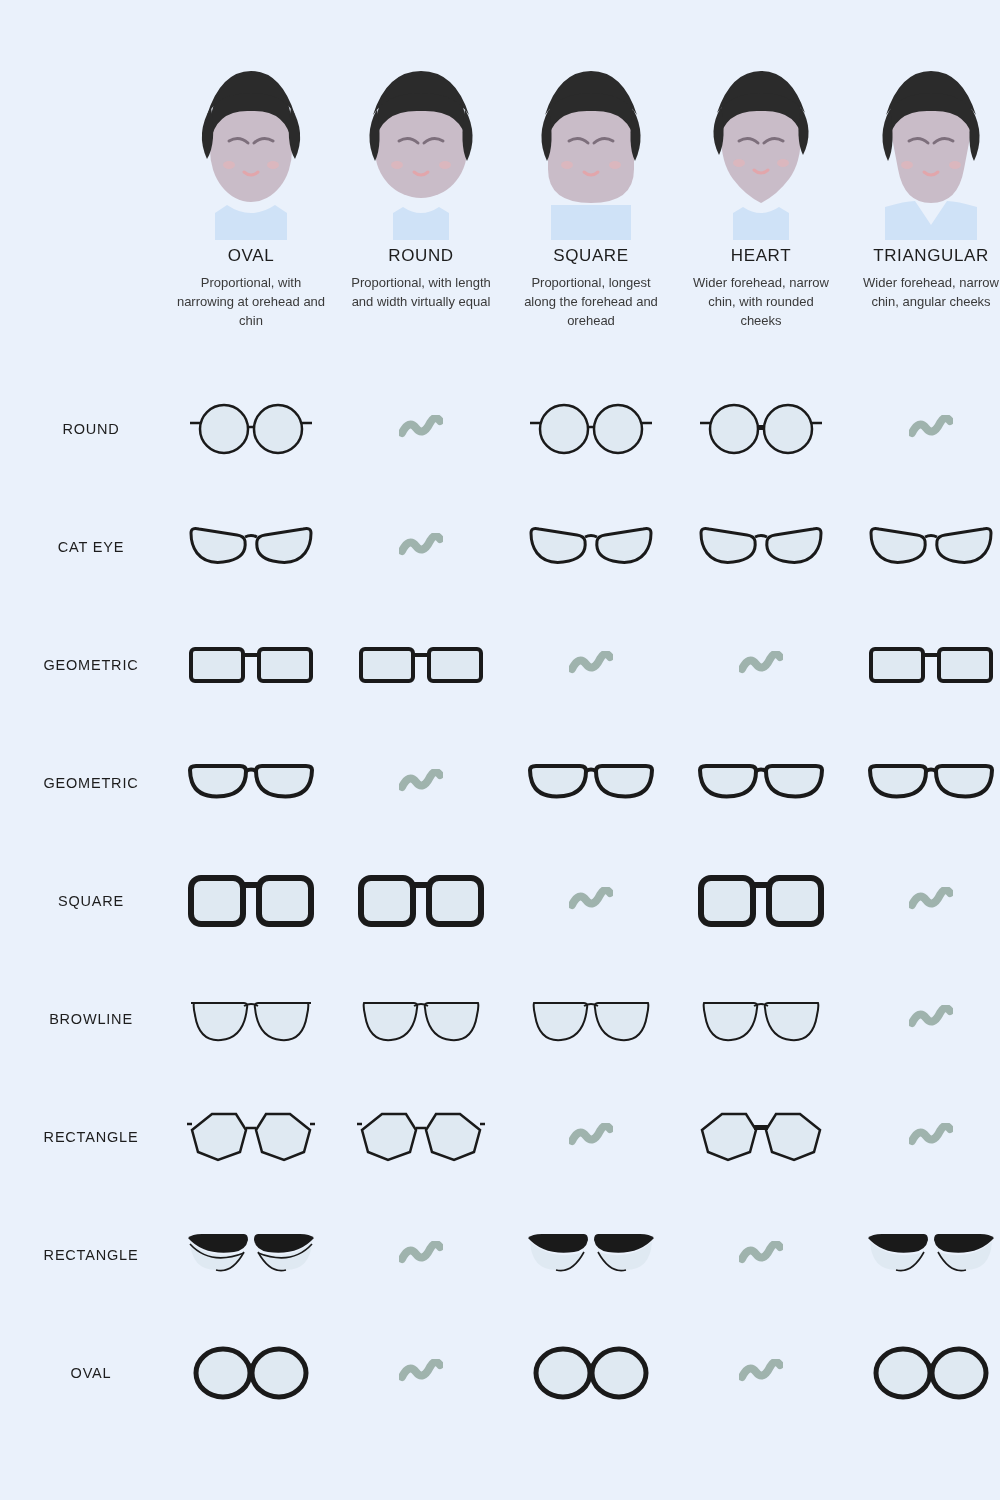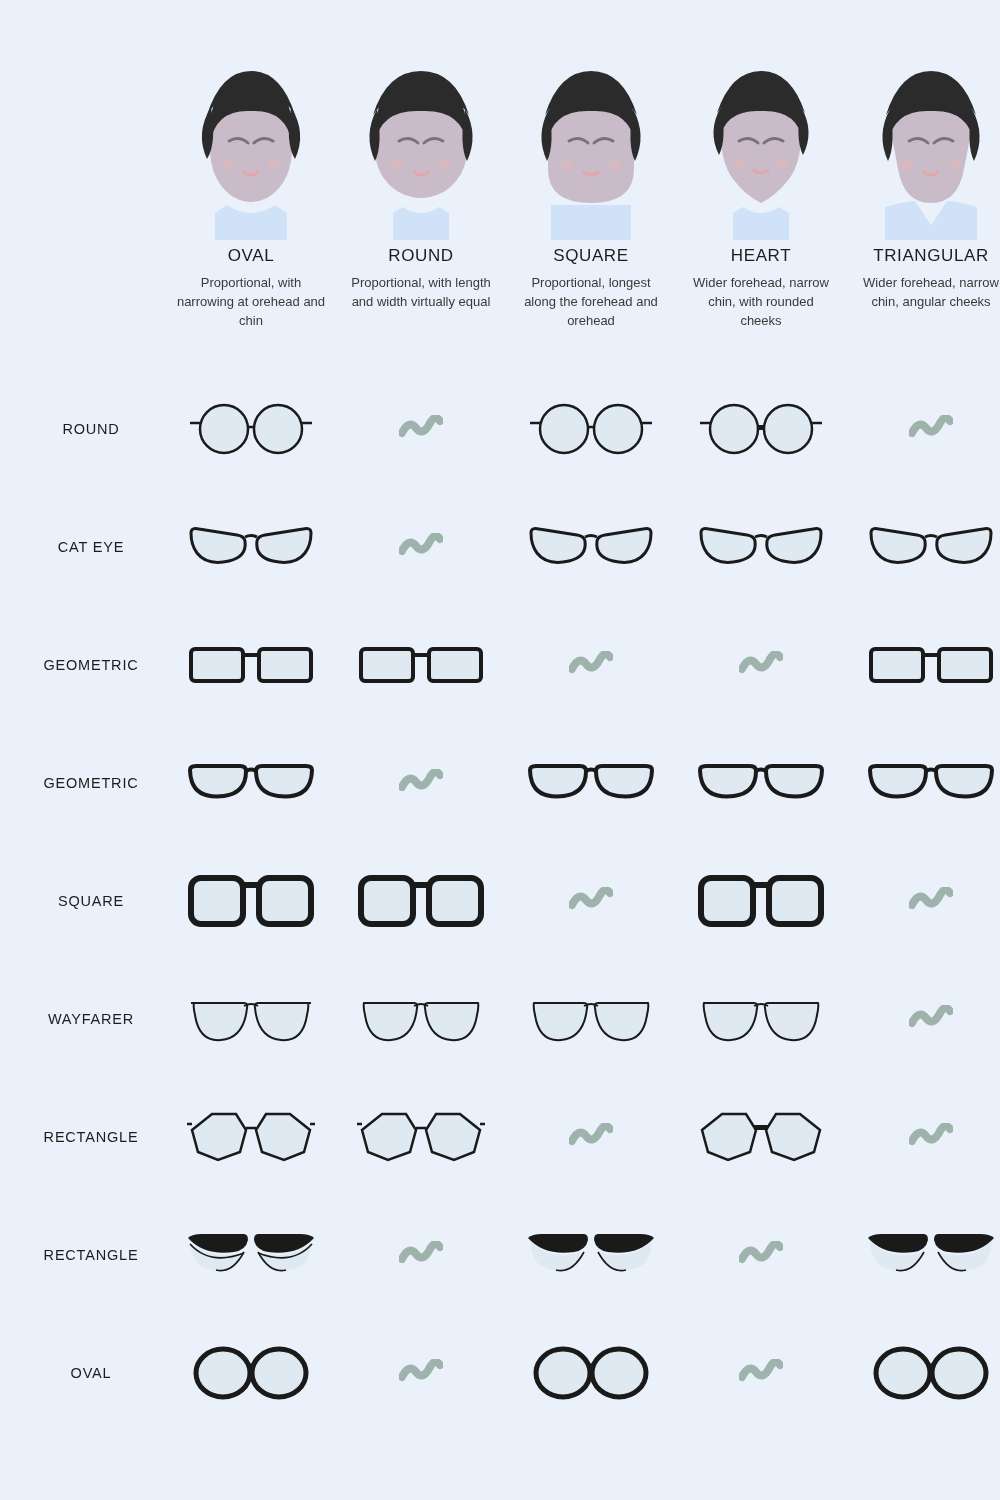--- a/index.html
+++ b/index.html
@@ -321,21 +321,21 @@
       <rect x="73" y="8" width="52" height="46" rx="10" fill="#dfe9f2" stroke="#1a1a1a" stroke-width="6"></rect>
       <path d="M57 15 h16" stroke="#1a1a1a" stroke-width="6"></path>
     </svg>
   </div>
   <div class="cell">
     <svg width="44" height="28" viewBox="0 0 44 28">
       <path d="M3 18 q7 -14 14 -5 q7 9 14 -5 q5 -9 10 -2" stroke="#9fb3ad" stroke-width="8" fill="none" stroke-linecap="round"></path>
     </svg>
   </div>
 
-  <div class="row-label">WAYFARER</div>
+  <div class="row-label">BROWLINE</div>
 
   <div class="cell">
     <svg width="122" height="52" viewBox="0 0 122 52">
       <path d="M4 10 h50 q4 0 3 5 q-3 30 -26 32 q-22 2 -26 -25 q-2 -9 -1 -12z" fill="#dfe9f2" stroke="#1a1a1a" stroke-width="2"></path>
       <path d="M118 10 h-50 q-4 0 -3 5 q3 30 26 32 q22 2 26 -25 q2 -9 1 -12z" fill="#dfe9f2" stroke="#1a1a1a" stroke-width="2"></path>
       <path d="M54 13 q7 -4 14 0" stroke="#1a1a1a" stroke-width="2" fill="none"></path>
       <path d="M4 10 h-3 M118 10 h3" stroke="#1a1a1a" stroke-width="2"></path>
     </svg>
   </div>
   <div class="cell">

